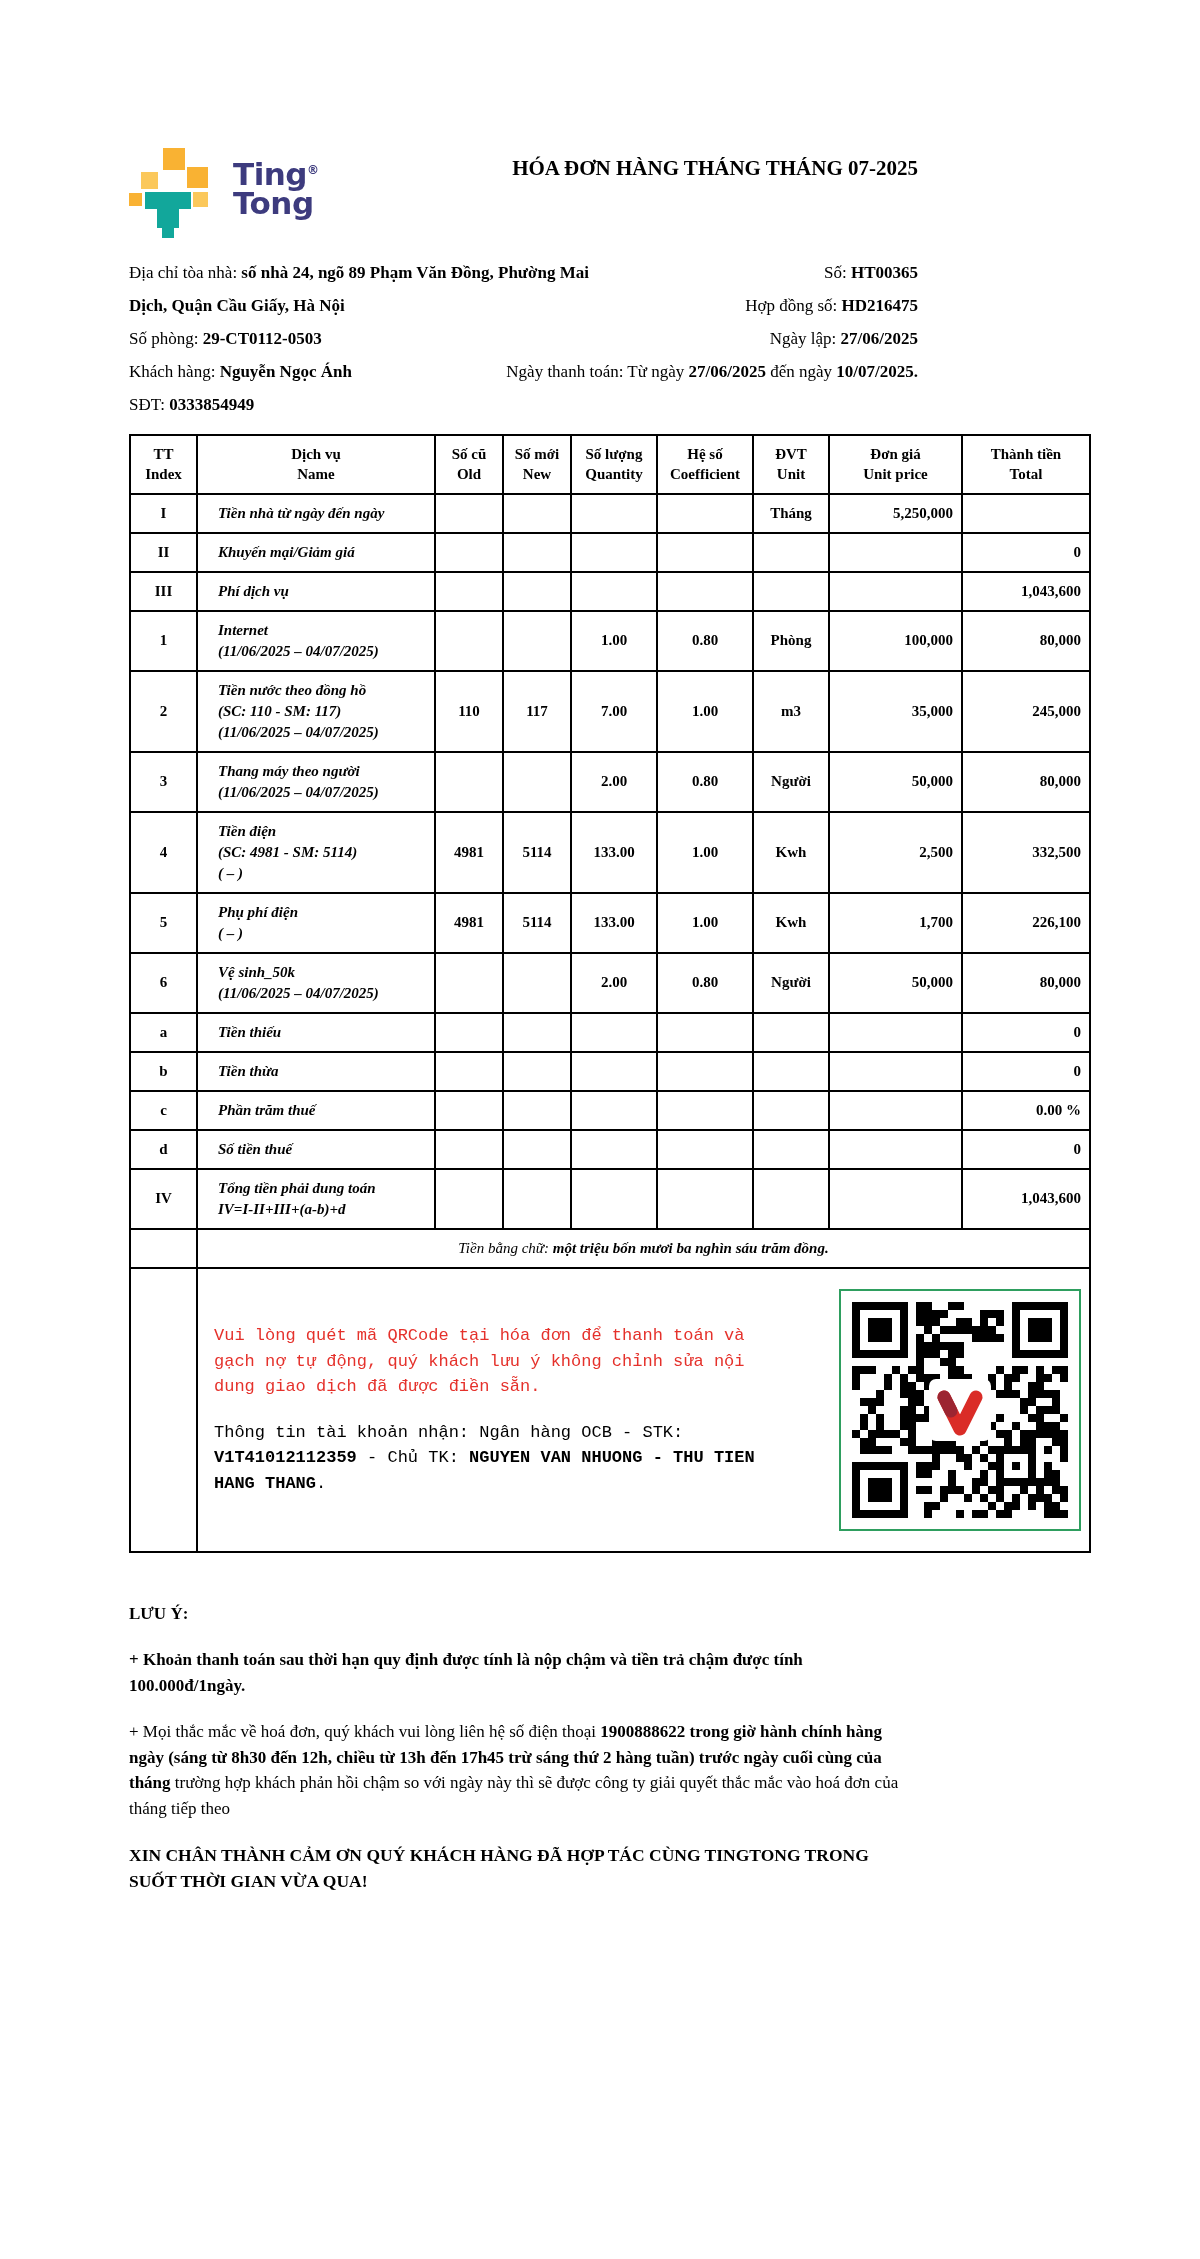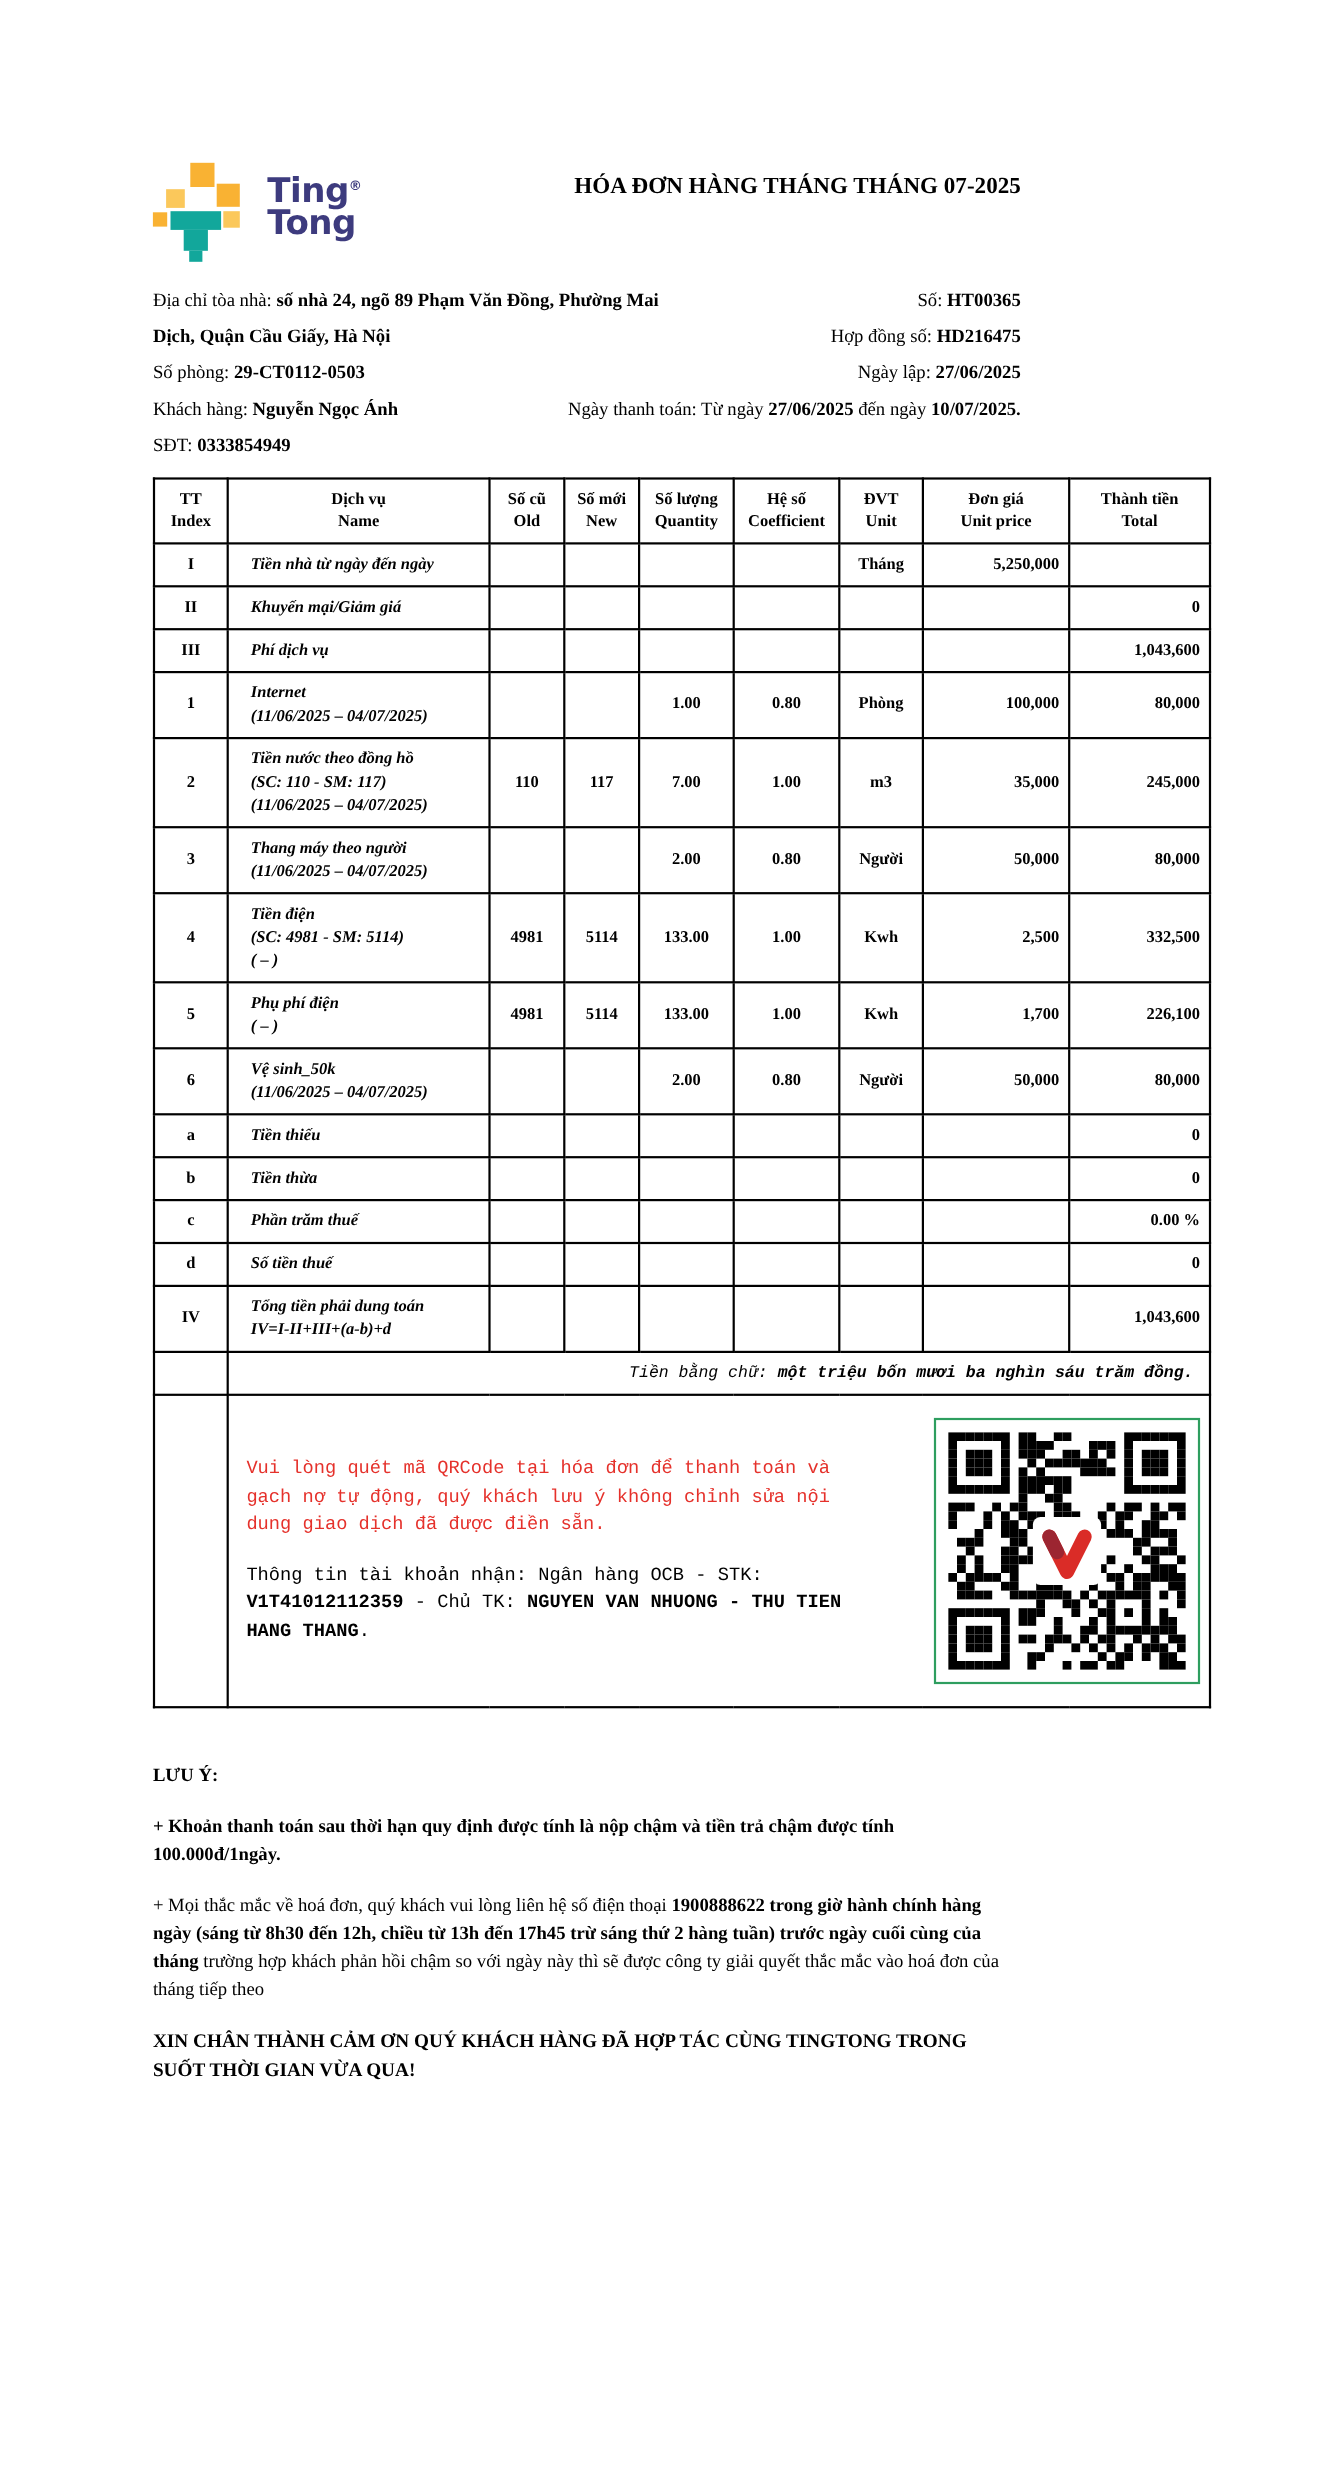--- a/index.html
+++ b/index.html
@@ -1,21 +1,21 @@
 <!DOCTYPE html>
 <html><head>
 <meta charset="utf-8">
 <style>
   html,body { margin:0; padding:0; background:#fff; }
   .page {
     position:relative; width:1200px; height:2259px; background:#fff;
     overflow:hidden; color:#000;
     font-family:"Liberation Serif","DejaVu Serif",serif; font-size:17px;
   }
-  .doc { position:absolute; left:139px; top:148px; width:789px; }
+  .doc { position:absolute; left:129px; top:148px; width:789px; }
 
   
   .header { display:flex; justify-content:space-between; min-height:92px; margin-bottom:16px; }
   .logo-block { display:flex; gap:16px; align-items:flex-start; }
   .logo-mark { position:relative; width:88px; height:90px; flex:0 0 auto; }
   .px { position:absolute; }
   .logo-text { font-family:"DejaVu Sans","Liberation Sans",sans-serif; font-weight:bold;
                color:#3D3B7E; font-size:31px; line-height:0.94; letter-spacing:-0.5px; margin-top:12px; }
   .reg { font-size:12px; vertical-align:super; }
   .title { width:470px; text-align:right; font-weight:bold; font-size:21px; line-height:1.6; margin-top:4px; }
@@ -30,21 +30,21 @@
   table.inv { border-collapse:collapse; table-layout:fixed; width:960px; margin-top:13px; }
   .inv th, .inv td { border:2px solid #000; font-weight:bold; font-size:15px;
                      padding:8px 6px; vertical-align:middle; }
   .inv th { text-align:center; line-height:1.35; }
   td.c { text-align:center; }
   td.l { text-align:left; padding-left:20px;font-style:italic; }
   td.r { text-align:right; padding-right:8px; }
   .name-line { line-height:1.4; }
 
   
-  .words-cell { font-style:italic; font-weight:normal !important; text-align:right; padding:10px 14px !important;font-family:Liberation Mono, monospace; }
+  .words-cell { font-style:italic; font-weight:normal !important; text-align:center; padding:10px 14px !important; }
   .words-cell .b { font-weight:bold; }
 
   
   .pay-cell { padding:0 !important; font-weight:normal !important;font-family:Liberation Mono, monospace; }
   .pay-wrap { display:flex; align-items:center; justify-content:space-between;
               min-height:262px; padding:10px 8px 10px 16px; }
   .pay-text { width:580px; font-size:17px; line-height:1.5; text-align:left; }
   .red-note { color:#E5312B; margin:0 0 20px 0; }
   .bank-note { margin:0; }
   .qr-box { border:2px solid #2E9E5F; padding:11px; background:#fff; flex:0 0 auto; line-height:0; }

